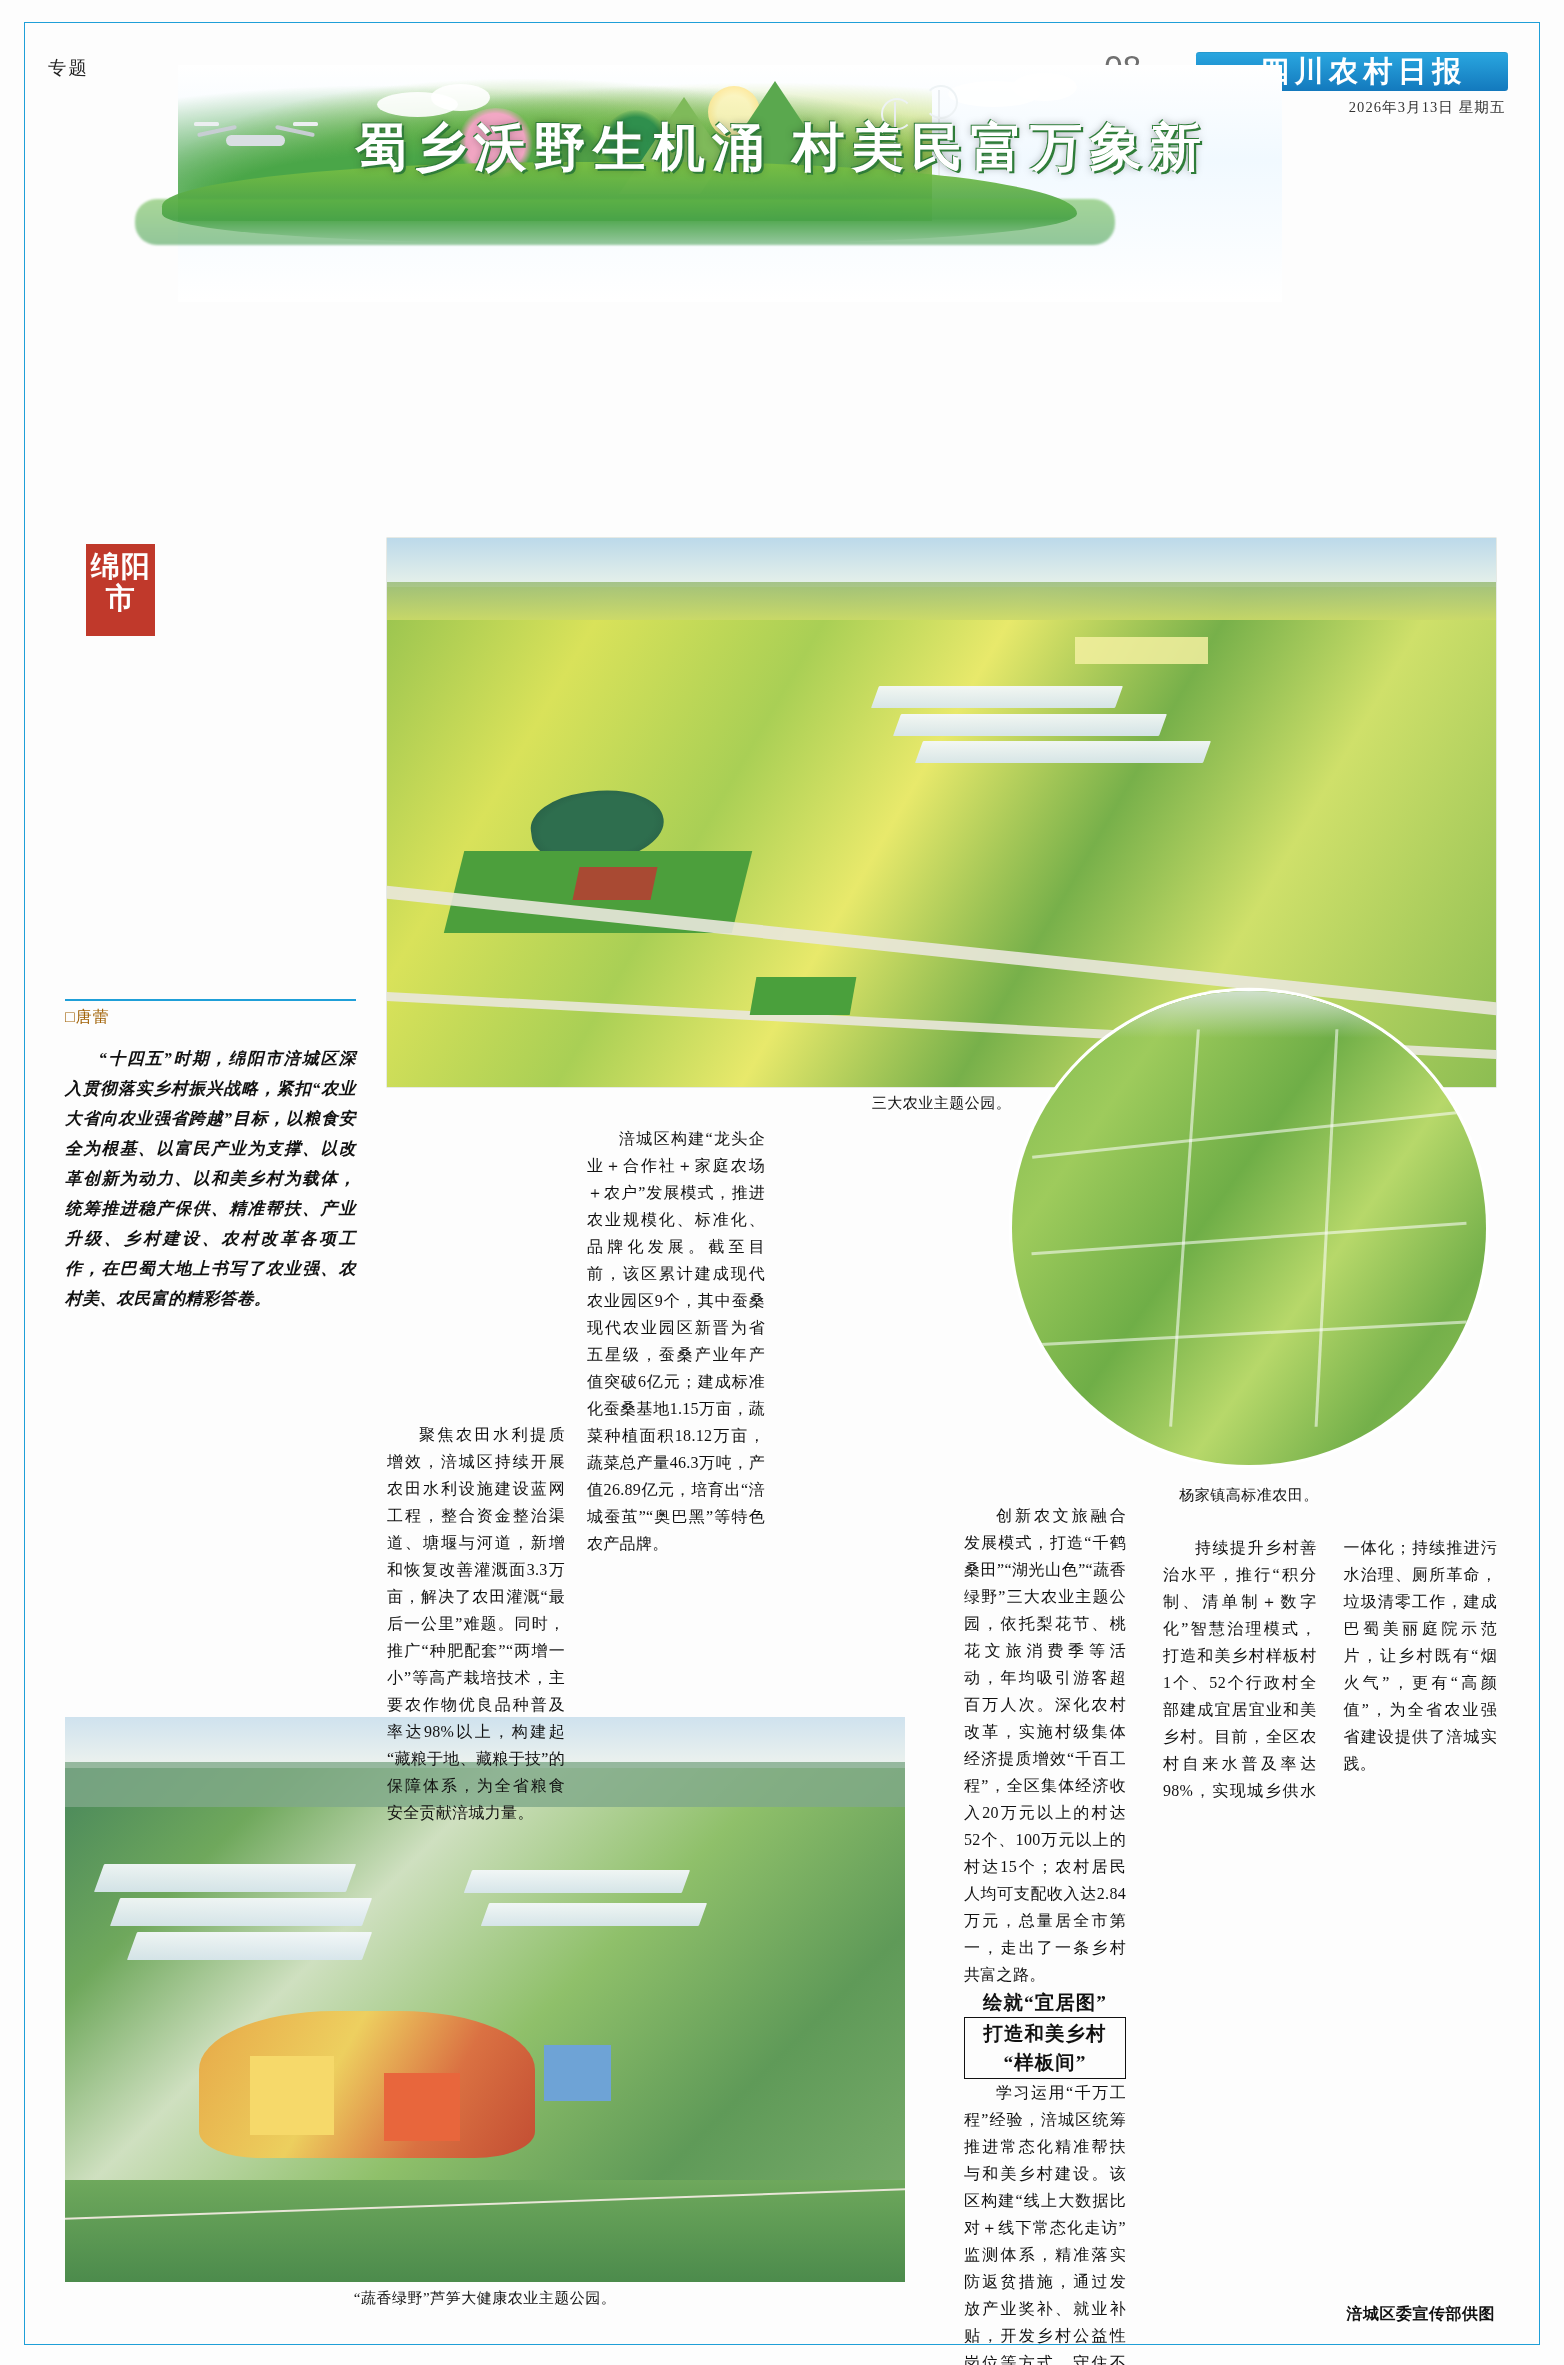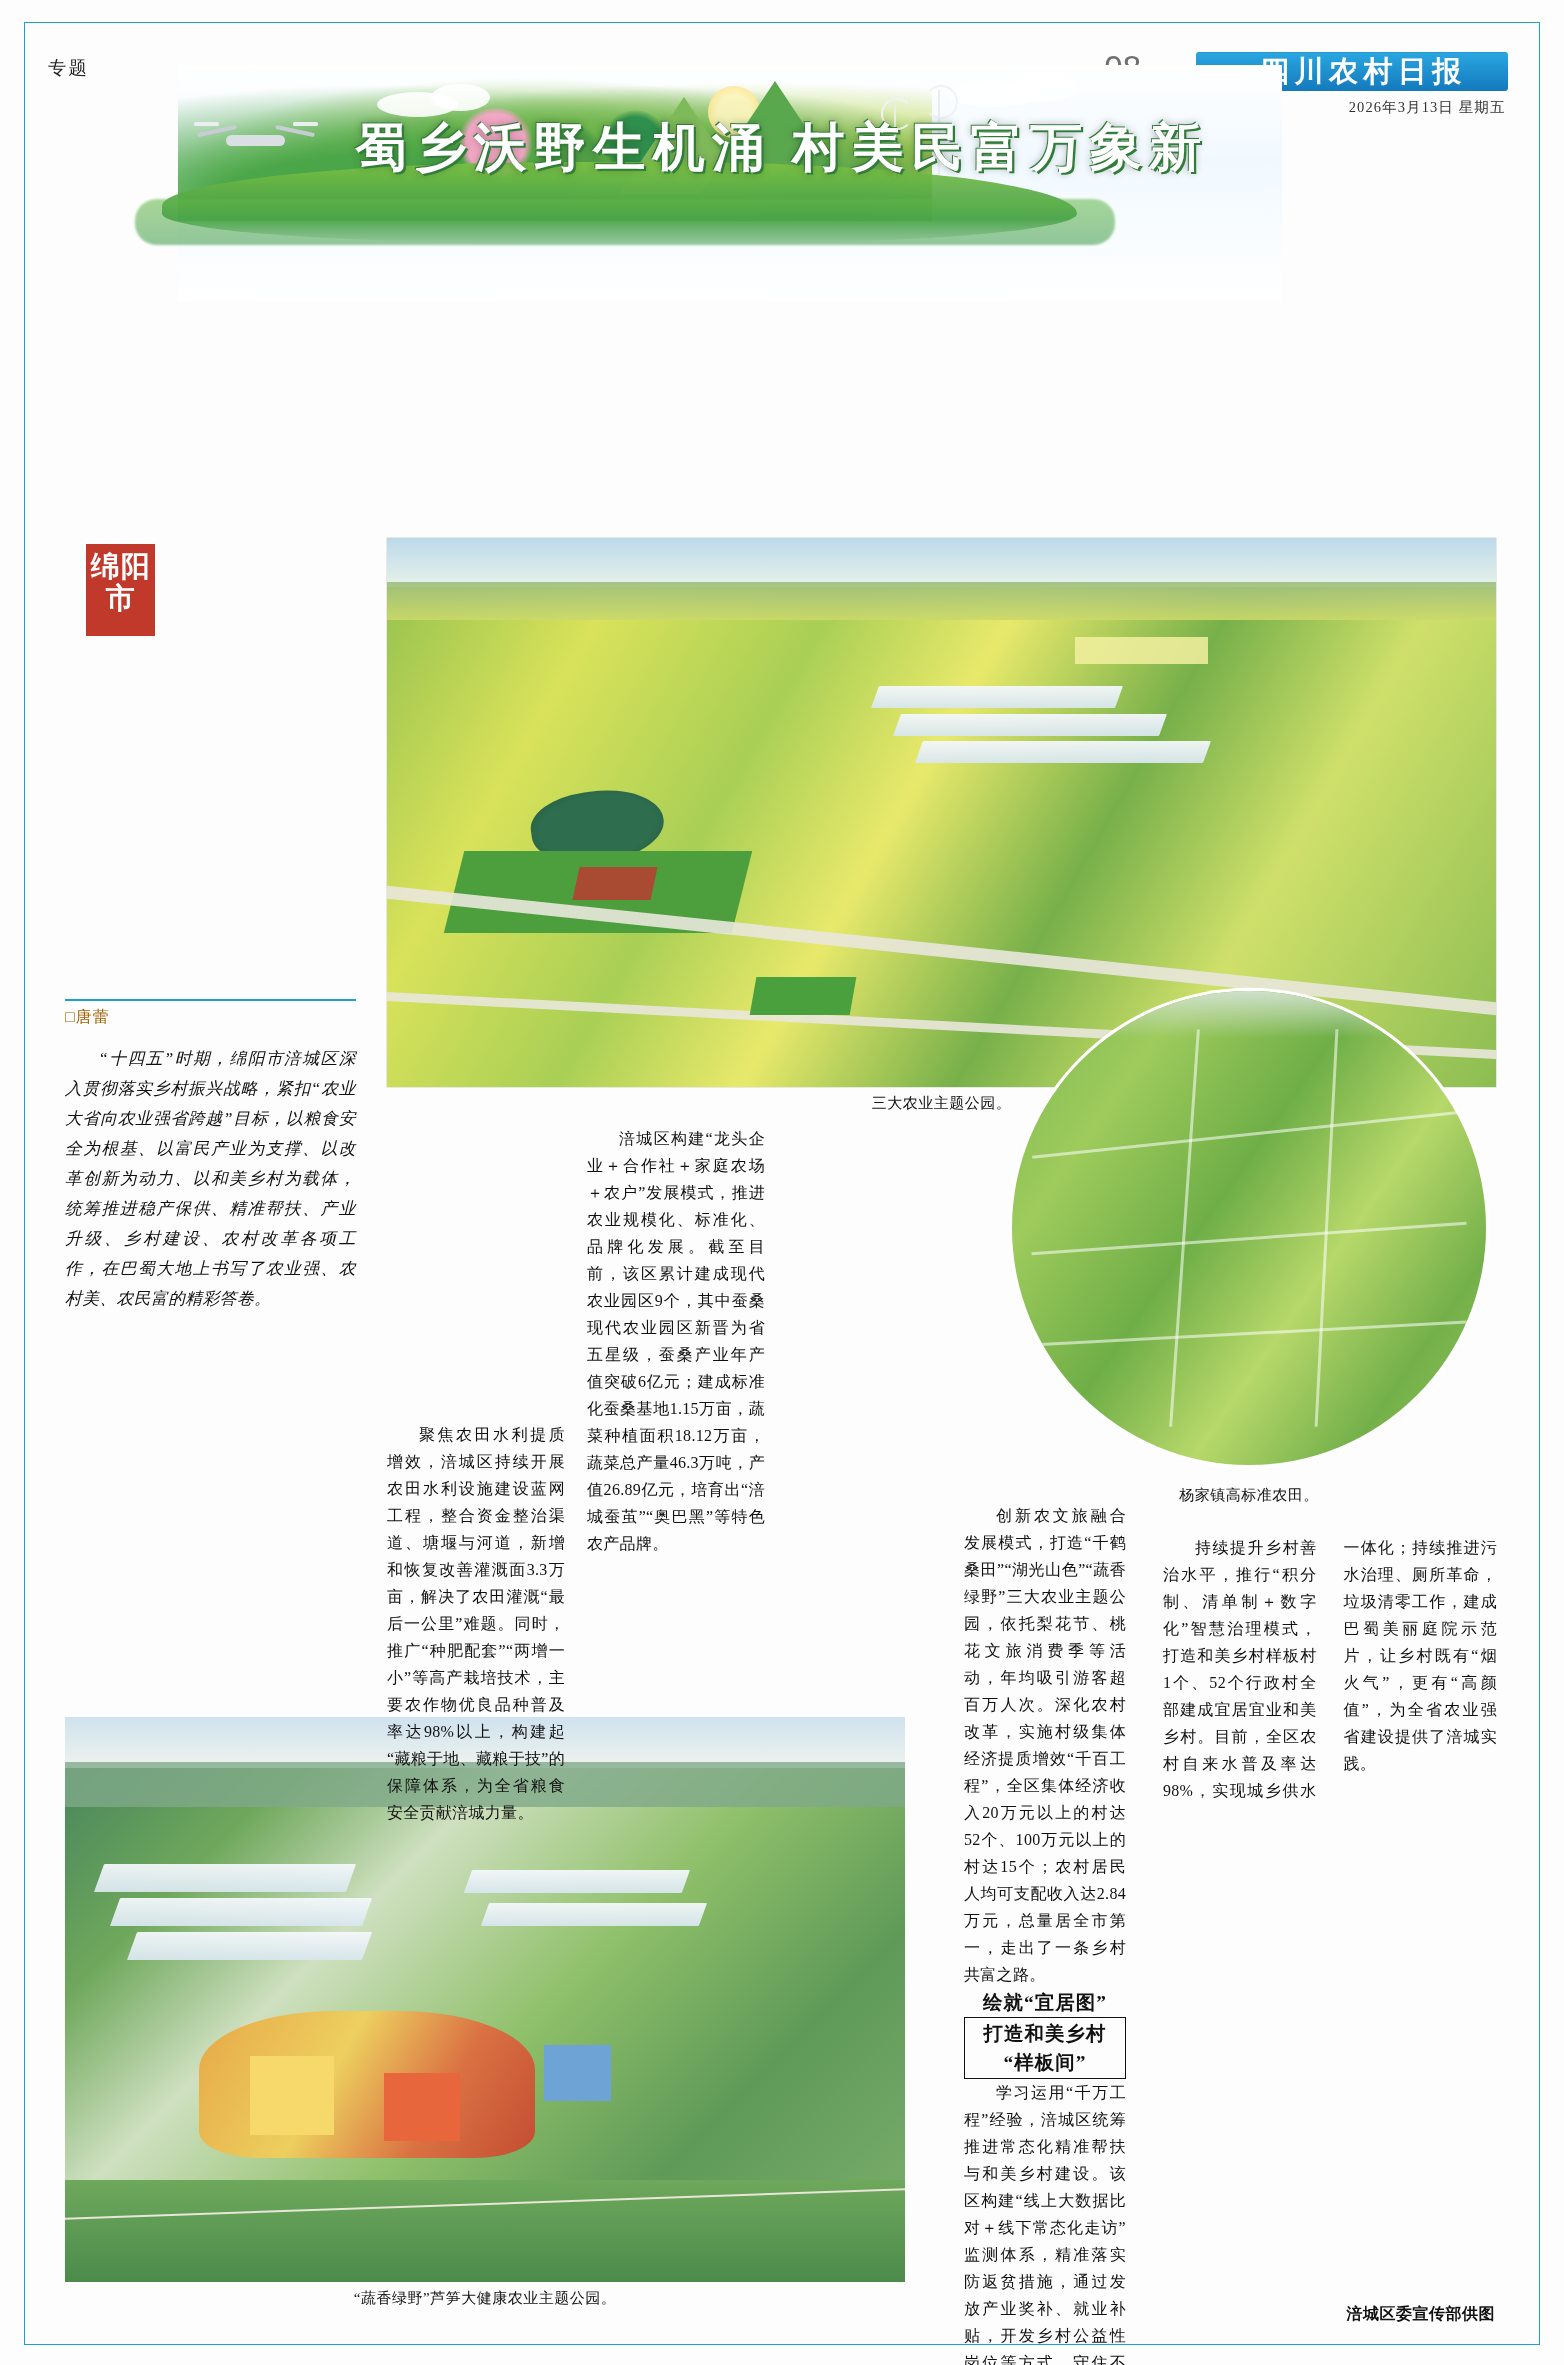--- a/index.html
+++ b/index.html
@@ -157,21 +157,21 @@
     font-size:16px;color:#a16207;letter-spacing:1.1px;
   }
   .lead{
     position:absolute;left:65px;top:1044px;width:291px;
     font-size:16.7px;line-height:30px;
     color:#111;
     text-align:justify;
     font-style:italic;
     letter-spacing:0.5px;
   }
-  .lead p{margin:0;text-indent:2em;}
+  .lead p{margin:0;text-indent:2em;font-weight:bold;}
   .rule-left{
     position:absolute;left:65px;top:999px;width:291px;height:1.6px;background:#1f9fd8;
   }
   
   .col{
     position:absolute;
     font-size:16px;
     line-height:27px;
     color:#111;
     text-align:justify;

